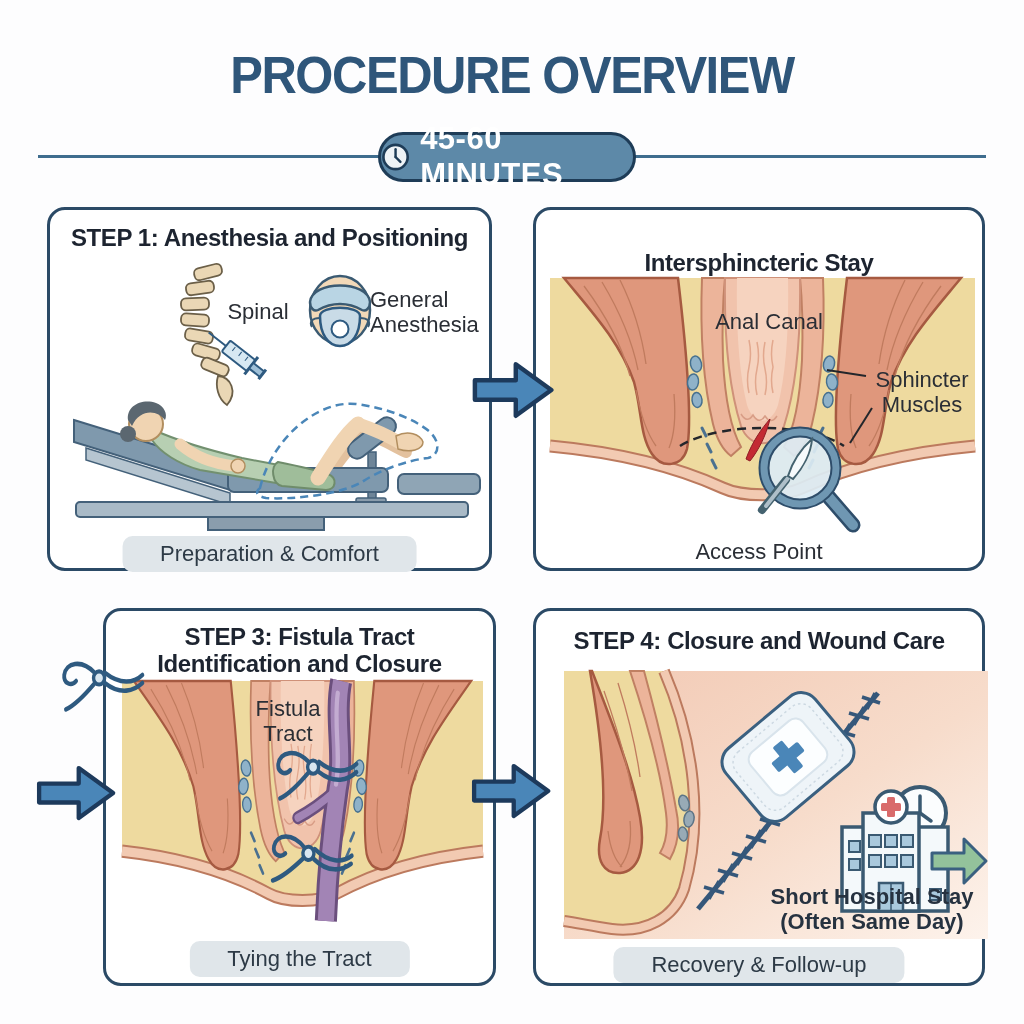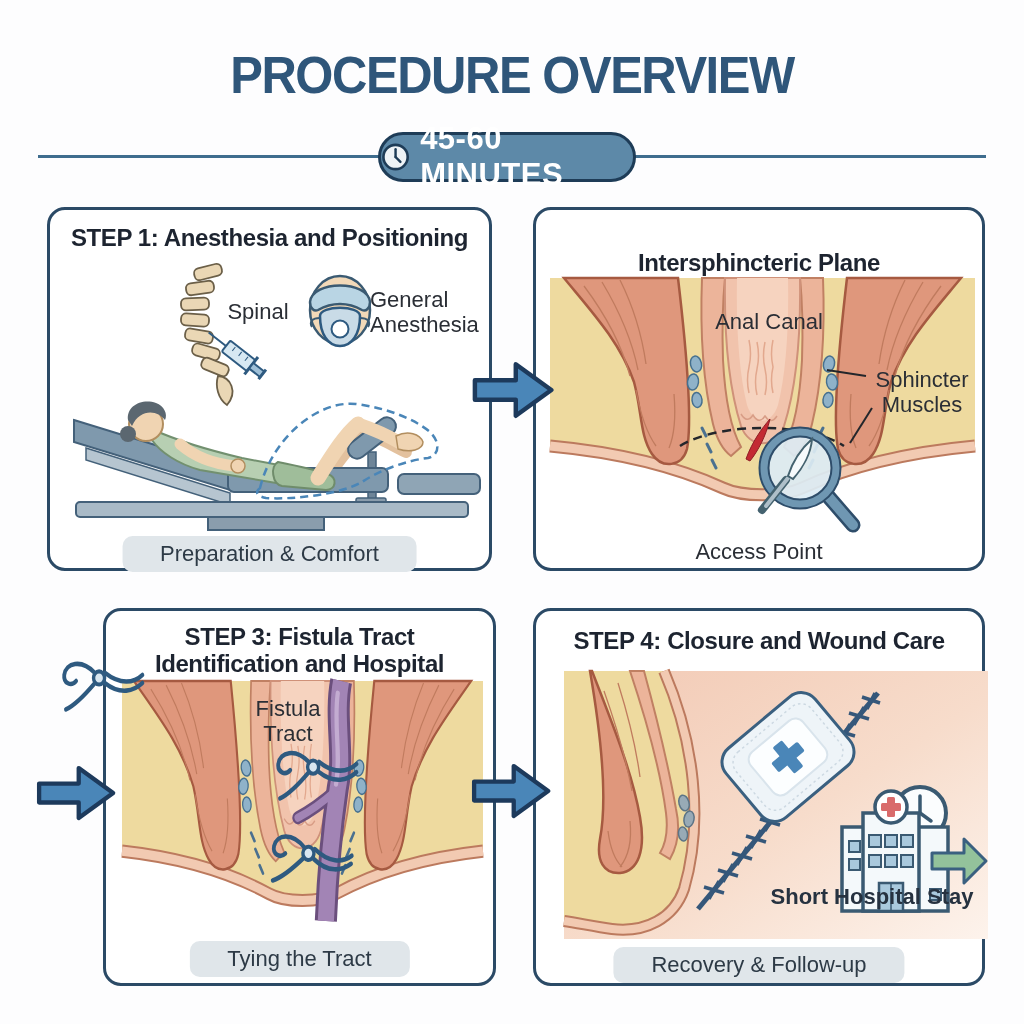--- a/index.html
+++ b/index.html
@@ -125,21 +125,21 @@
       <circle cx="78" cy="172" r="8" fill="#5b6770"></circle>
       <path d="M210,226 C222,176 268,138 306,142 C338,146 366,158 380,170 C392,182 388,194 378,196 C358,198 330,208 312,220 C292,232 242,238 216,236 C206,234 205,230 210,226 Z" stroke="#4a86b8" stroke-width="2.5" stroke-dasharray="8 5" fill="none"></path>
     </svg>
 
     <span class="lab" style="left:158px;top:90px;width:100px;text-align:center;">Spinal</span>
     <span class="lab" style="left:320px;top:78px;width:112px;text-align:left;">General Anesthesia</span>
     <div class="caption" style="top:326px;">Preparation &amp; Comfort</div>
   </div>
 
   <div class="panel" id="p2">
-    <div class="ph" style="top:39px;">Intersphincteric Plane</div>
+    <div class="ph" style="top:39px;">Intersphincteric Stay</div>
 
     <svg class="illus" style="left:14px;top:68px;" width="425" height="237" viewBox="0 0 425 237">
       <g id="anatomyBase">
         <path d="M0,0 H425 V168 C360,174 300,188 252,210 C233,219 192,219 173,210 C125,188 65,174 0,168 Z" fill="#eeda9f"></path>
         <path d="M0,168 C65,174 125,188 173,210 C192,219 233,219 252,210 C300,188 360,174 425,168" fill="none" stroke="#bc7a5e" stroke-width="13"></path>
         <path d="M0,168 C65,174 125,188 173,210 C192,219 233,219 252,210 C300,188 360,174 425,168" fill="none" stroke="#f2cab2" stroke-width="9"></path>
         <g id="sideL">
           <path d="M14,0 C42,34 70,64 84,104 C92,134 90,158 102,176 C112,191 132,189 137,171 C143,140 136,68 128,0 Z" fill="#df977c" stroke="#a65a41" stroke-width="2.5"></path>
           <g stroke="#c07b5e" stroke-width="1.3" fill="none">
             <path d="M34,8 C58,40 72,68 80,98"></path>
@@ -188,21 +188,21 @@
       </g>
     </svg>
 
     <span class="lab" style="left:153px;top:100px;width:160px;text-align:center;">Anal Canal</span>
     <span class="lab" style="left:330px;top:158px;width:112px;text-align:center;">Sphincter Muscles</span>
     <span class="lab" style="left:50%;transform:translateX(-50%);top:330px;white-space:nowrap;">Access Point</span>
   </div>
 
   <div class="panel" id="p3">
     <div class="ph" style="top:12px;">STEP 3: Fistula Tract</div>
-    <div class="ph" style="top:39px;">Identification and Hospital</div>
+    <div class="ph" style="top:39px;">Identification and Closure</div>
 
     <svg class="illus" style="left:16px;top:70px;" width="361" height="240" viewBox="0 0 425 237" preserveAspectRatio="none">
       <use href="#anatomyBase"></use>
 
       <g>
         <path d="M258,0 C250,36 262,72 254,106 C248,140 243,176 240,237" stroke="#6b4f7d" stroke-width="26" fill="none"></path>
         <path d="M252,108 C236,120 221,129 207,135" stroke="#6b4f7d" stroke-width="13" stroke-linecap="round" fill="none"></path>
         <path d="M258,0 C250,36 262,72 254,106 C248,140 243,176 240,237" stroke="#a284b5" stroke-width="19" fill="none"></path>
         <path d="M252,108 C236,120 221,129 207,135" stroke="#a284b5" stroke-width="8" stroke-linecap="round" fill="none"></path>
         <path d="M254,12 C249,44 258,72 252,102" stroke="#c9b3d6" stroke-width="5" stroke-linecap="round" fill="none" opacity=".85"></path>
@@ -306,20 +306,21 @@
             <rect x="7" y="62" width="11" height="11"></rect>
           <rect x="88" y="92" width="11" height="11"></rect>
         </g>
         <rect x="37" y="86" width="24" height="28" fill="#a9c9dd" stroke="#3a5a72" stroke-width="2.5"></rect>
         <line x1="49" y1="86" x2="49" y2="114" stroke="#3a5a72" stroke-width="1.5"></line>
         <polygon points="90,56 122,56 122,42 144,64 122,86 122,72 90,72" fill="#93c29b" stroke="#3a6080" stroke-width="3" stroke-linejoin="round"></polygon>
       </g>
     </svg>
 
     <span class="lab" style="left:228px;top:274px;width:216px;text-align:center;font-weight:bold;color:#263240;">Short Hospital Stay</span>
+    <span class="lab" style="left:228px;top:299px;width:216px;text-align:center;font-weight:bold;color:#263240;">(Often Same Day)</span>
     <div class="caption" style="top:336px;">Recovery &amp; Follow-up</div>
   </div>
 
   <svg class="flowarrow" style="left:468px;top:358px;" width="92" height="64" viewBox="0 0 96 72">
     <polygon points="4,25 50,25 50,7 90,36 50,65 50,47 4,47" fill="#4a86b8" stroke="#1d3a5c" stroke-width="5" stroke-linejoin="round"></polygon>
   </svg>
   <svg class="flowarrow" style="left:30px;top:762px;" width="94" height="62" viewBox="0 0 96 72">
     <polygon points="4,25 50,25 50,7 90,36 50,65 50,47 4,47" fill="#4a86b8" stroke="#1d3a5c" stroke-width="5" stroke-linejoin="round"></polygon>
   </svg>
   <svg class="flowarrow" style="left:466px;top:760px;" width="92" height="62" viewBox="0 0 96 72">

